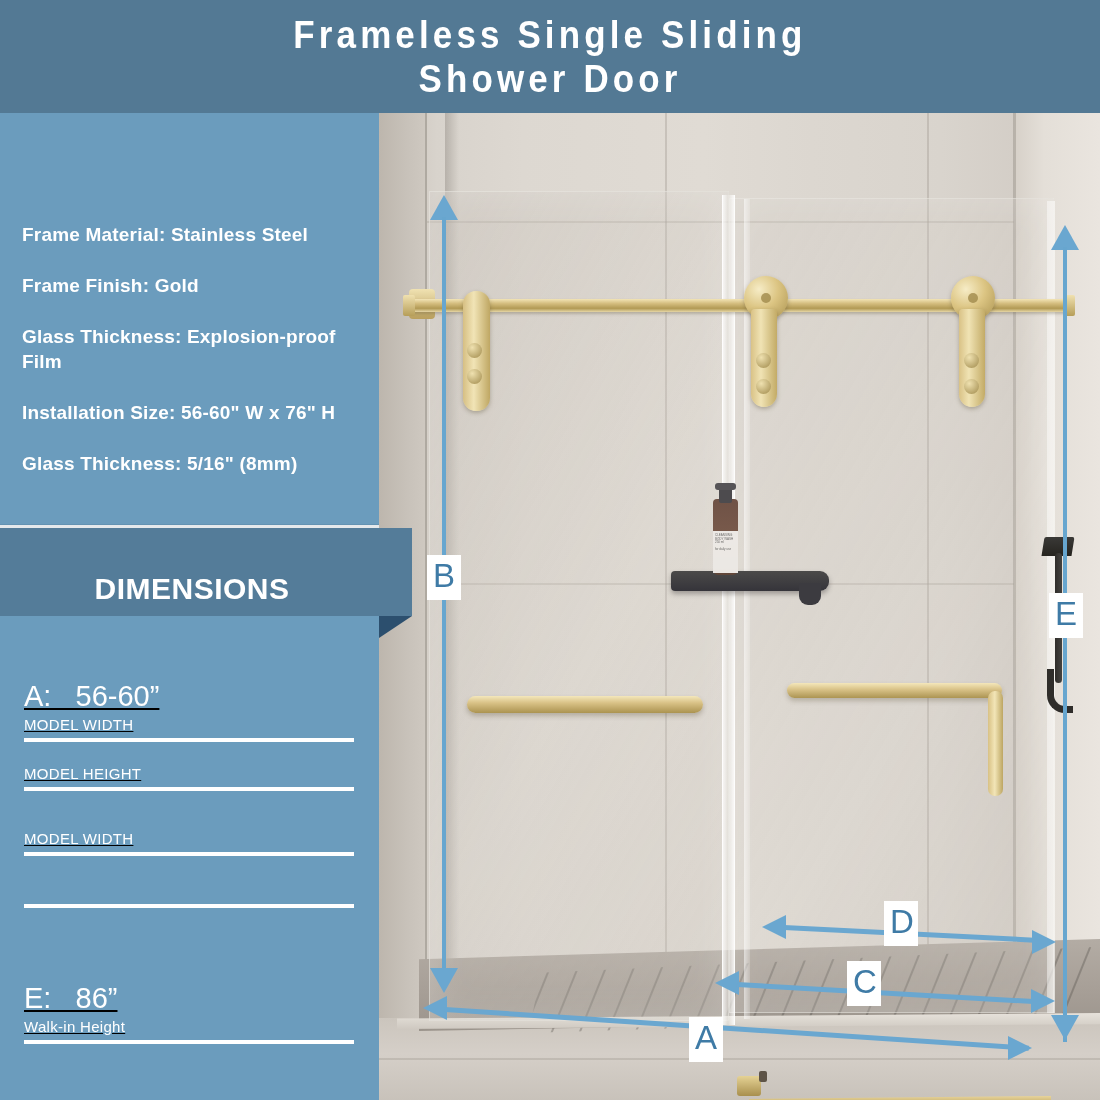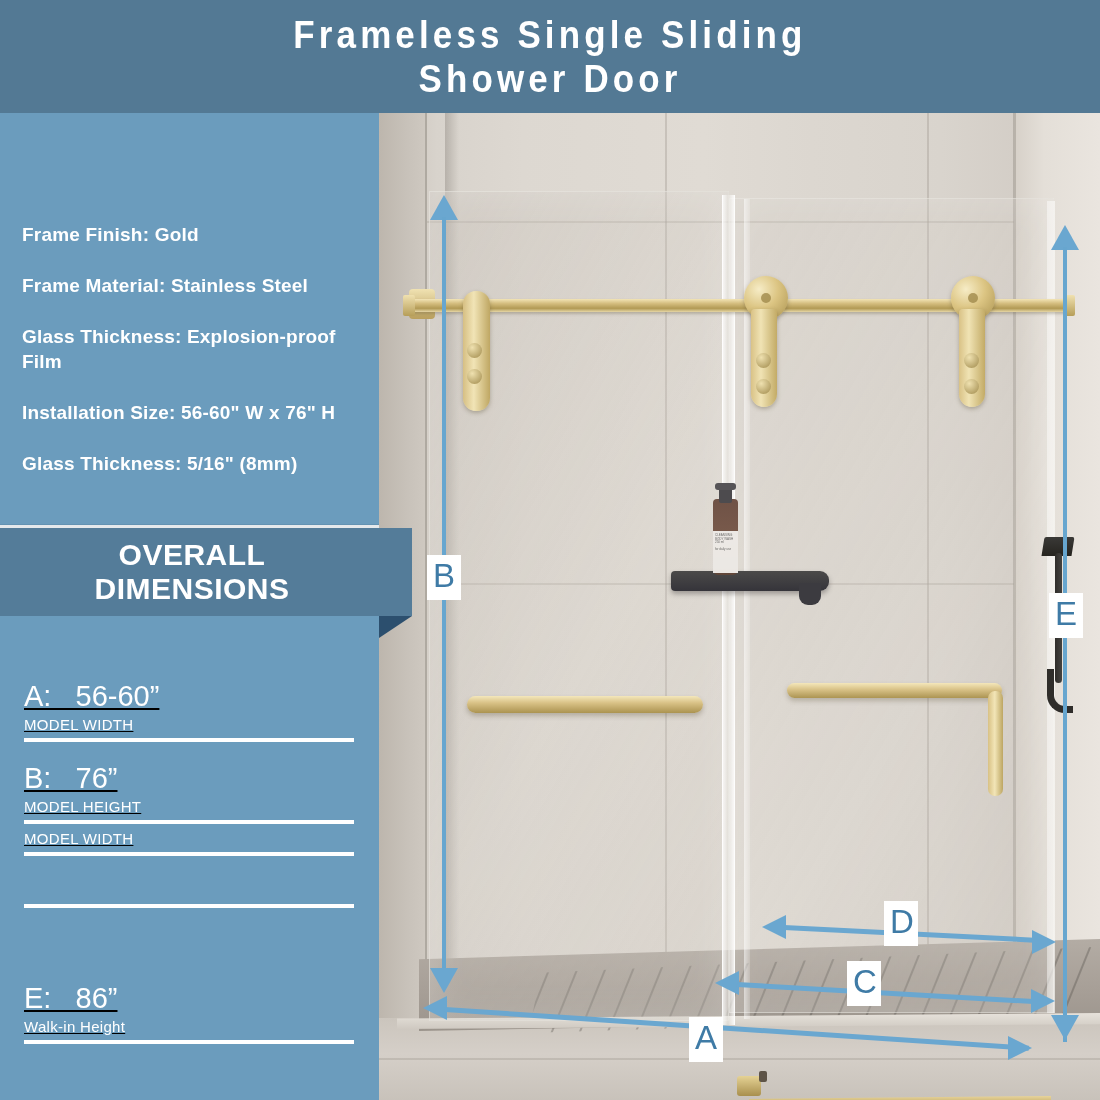--- a/index.html
+++ b/index.html
@@ -469,45 +469,44 @@
 
     <div class="arrow-head ah-left" style="left:44px; top:883px"></div>
     <div class="dim-line-h" style="left:66px; top:894px; width:585px; transform:rotate(3.8deg)"></div>
     <div class="arrow-head ah-right" style="left:629px; top:923px"></div>
     <div class="dim-label" style="left:310px; top:904px; width:34px;">A</div>
 
   </div>
 
   <div class="sidebar-top"></div>
   <div class="spec-list">
+    <div class="spec-item">Frame Material: Stainless Steel</div>
     <div class="spec-item">Frame Finish: Gold</div>
-    <div class="spec-item">Frame Material: Stainless Steel</div>
     <div class="spec-item">Glass Thickness: Explosion-proof Film</div>
     <div class="spec-item">Installation Size: 56-60" W x 76" H</div>
     <div class="spec-item">Glass Thickness: 5/16" (8mm)</div>
   </div>
 
   <div class="sidebar-bottom"></div>
   <div class="ribbon-shadow"></div>
   <div class="ribbon">
     <div class="ribbon-text">
-      <span>OVERALL</span><br>
+      <br>
       <span>DIMENSIONS</span>
     </div>
   </div>
   <div class="ribbon-fold"></div>
 
   <div class="dim-rows">
     <div class="dim-row" style="top:64px">
       <div class="code">A:   56-60”</div>
       <div class="sub">MODEL  WIDTH</div>
       <div class="rule"></div>
     </div>
     <div class="dim-row" style="top:146px">
-      <div class="code">B:   76”</div>
       <div class="sub">MODEL  HEIGHT</div>
       <div class="rule"></div>
     </div>
     <div class="dim-row" style="top:211px">
       <div class="sub">MODEL  WIDTH</div>
       <div class="rule"></div>
     </div>
     <div class="dim-row" style="top:284px">
       <div class="rule"></div>
     </div>

